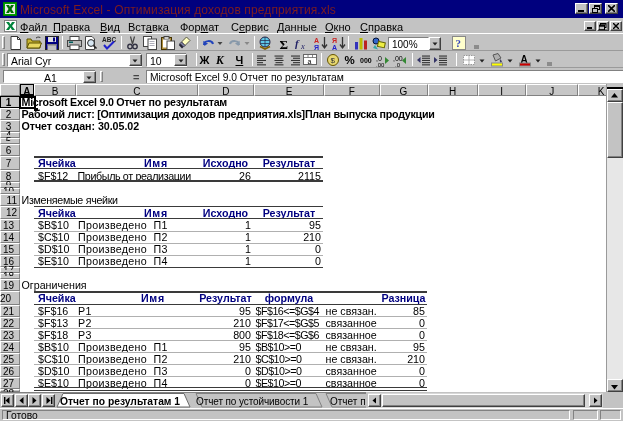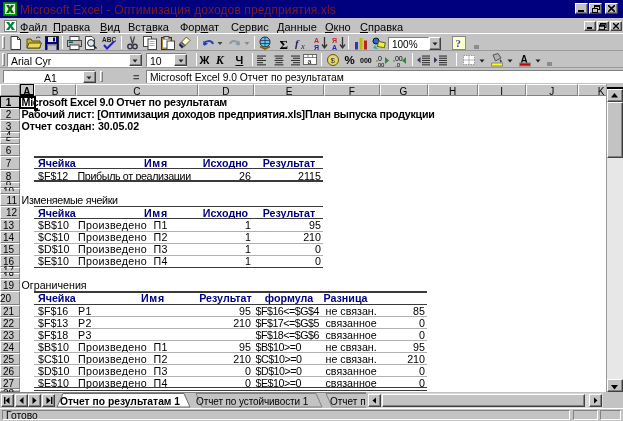--- a/index.html
+++ b/index.html
@@ -408,35 +408,36 @@
 <div class="t" style="left:251px;top:244px;width:100px;text-align:right;font-size:10.7px;color:#000;transform:translateX(-100px);transform-origin:left top">1</div>
 <div class="t" style="left:321px;top:244px;width:100px;text-align:right;font-size:10.7px;color:#000;transform:translateX(-100px);transform-origin:left top">0</div>
 <div class="t" style="left:38px;top:256px;font-size:10.7px;color:#000;letter-spacing:0">$E$10</div>
 <div class="t" style="left:78px;top:256px;font-size:10.7px;color:#000;letter-spacing:0.3px">Произведено  П4</div>
 <div class="t" style="left:251px;top:256px;width:100px;text-align:right;font-size:10.7px;color:#000;transform:translateX(-100px);transform-origin:left top">1</div>
 <div class="t" style="left:321px;top:256px;width:100px;text-align:right;font-size:10.7px;color:#000;transform:translateX(-100px);transform-origin:left top">0</div>
 <div class="t" style="left:38px;top:293px;font-size:10.7px;font-weight:bold;color:#000080;letter-spacing:0">Ячейка</div>
 <div class="t" style="left:153px;top:293px;width:160px;text-align:center;font-weight:bold;font-size:10.7px;color:#000080;margin-left:-80px"><span style="letter-spacing:0.8px">Имя</span></div>
 <div class="t" style="left:225.5px;top:293px;width:160px;text-align:center;font-weight:bold;font-size:10.7px;color:#000080;margin-left:-80px">Результат</div>
 <div class="t" style="left:289px;top:293px;width:160px;text-align:center;font-weight:bold;font-size:10.7px;color:#000080;margin-left:-80px">формула</div>
-<div class="t" style="left:403.5px;top:293px;width:160px;font-weight:bold;font-size:10.7px;color:#000080;margin-left:-80px">Разница</div>
+<div class="t" style="left:403.5px;top:293px;width:160px;text-align:center;font-weight:bold;font-size:10.7px;color:#000080;margin-left:-80px">Разница</div>
 <div class="t" style="left:38px;top:305.5px;font-size:10.7px;color:#000;letter-spacing:0">$F$16</div>
 <div class="t" style="left:78px;top:305.5px;font-size:10.7px;color:#000;letter-spacing:0.3px">P1</div>
 <div class="t" style="left:251px;top:305.5px;width:100px;text-align:right;font-size:10.7px;color:#000;transform:translateX(-100px);transform-origin:left top">95</div>
 <div class="t" style="left:255.5px;top:305.5px;font-size:10.7px;color:#000;letter-spacing:-0.5px">$F$16&lt;=$G$4</div>
 <div class="t" style="left:325.5px;top:305.5px;font-size:10.7px;color:#000;letter-spacing:0">не связан.</div>
 <div class="t" style="left:425px;top:305.5px;width:100px;text-align:right;font-size:10.7px;color:#000;transform:translateX(-100px);transform-origin:left top">85</div>
 <div class="t" style="left:38px;top:317.5px;font-size:10.7px;color:#000;letter-spacing:0">$F$13</div>
 <div class="t" style="left:78px;top:317.5px;font-size:10.7px;color:#000;letter-spacing:0.3px">P2</div>
 <div class="t" style="left:251px;top:317.5px;width:100px;text-align:right;font-size:10.7px;color:#000;transform:translateX(-100px);transform-origin:left top">210</div>
 <div class="t" style="left:255.5px;top:317.5px;font-size:10.7px;color:#000;letter-spacing:-0.5px">$F$17&lt;=$G$5</div>
 <div class="t" style="left:325.5px;top:317.5px;font-size:10.7px;color:#000;letter-spacing:0">связанное</div>
 <div class="t" style="left:425px;top:317.5px;width:100px;text-align:right;font-size:10.7px;color:#000;transform:translateX(-100px);transform-origin:left top">0</div>
 <div class="t" style="left:38px;top:329.5px;font-size:10.7px;color:#000;letter-spacing:0">$F$18</div>
 <div class="t" style="left:78px;top:329.5px;font-size:10.7px;color:#000;letter-spacing:0.3px">P3</div>
+<div class="t" style="left:251px;top:329.5px;width:100px;text-align:right;font-size:10.7px;color:#000;transform:translateX(-100px);transform-origin:left top">800</div>
 <div class="t" style="left:255.5px;top:329.5px;font-size:10.7px;color:#000;letter-spacing:-0.5px">$F$18&lt;=$G$6</div>
 <div class="t" style="left:325.5px;top:329.5px;font-size:10.7px;color:#000;letter-spacing:0">связанное</div>
 <div class="t" style="left:425px;top:329.5px;width:100px;text-align:right;font-size:10.7px;color:#000;transform:translateX(-100px);transform-origin:left top">0</div>
 <div class="t" style="left:38px;top:341.5px;font-size:10.7px;color:#000;letter-spacing:0">$B$10</div>
 <div class="t" style="left:78px;top:341.5px;font-size:10.7px;color:#000;letter-spacing:0.3px">Произведено  П1</div>
 <div class="t" style="left:251px;top:341.5px;width:100px;text-align:right;font-size:10.7px;color:#000;transform:translateX(-100px);transform-origin:left top">95</div>
 <div class="t" style="left:255.5px;top:341.5px;font-size:10.7px;color:#000;letter-spacing:-0.5px">$B$10&gt;=0</div>
 <div class="t" style="left:325.5px;top:341.5px;font-size:10.7px;color:#000;letter-spacing:0">не связан.</div>
 <div class="t" style="left:425px;top:341.5px;width:100px;text-align:right;font-size:10.7px;color:#000;transform:translateX(-100px);transform-origin:left top">95</div>
 <div class="t" style="left:38px;top:353.5px;font-size:10.7px;color:#000;letter-spacing:0">$C$10</div>

